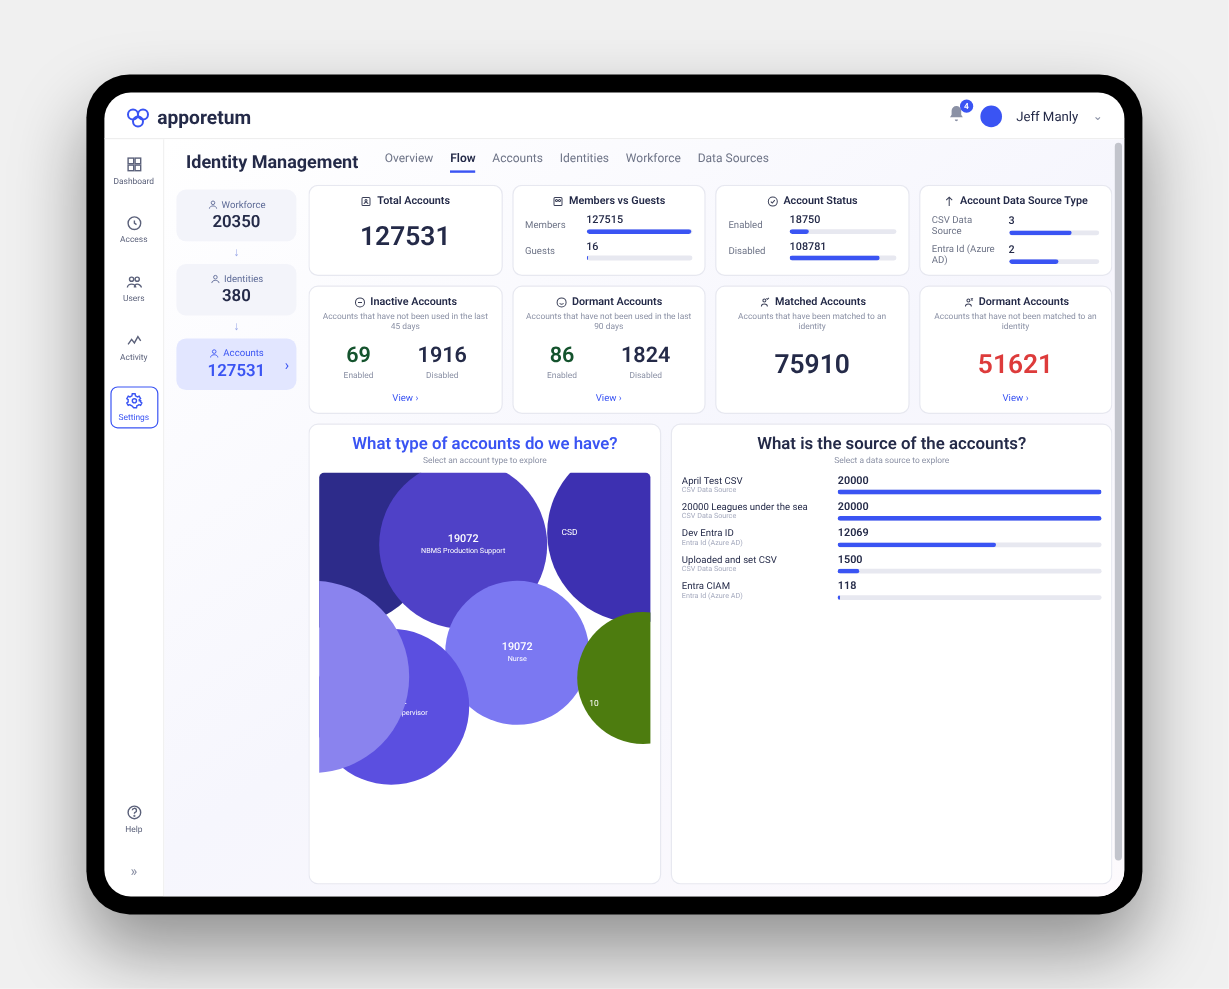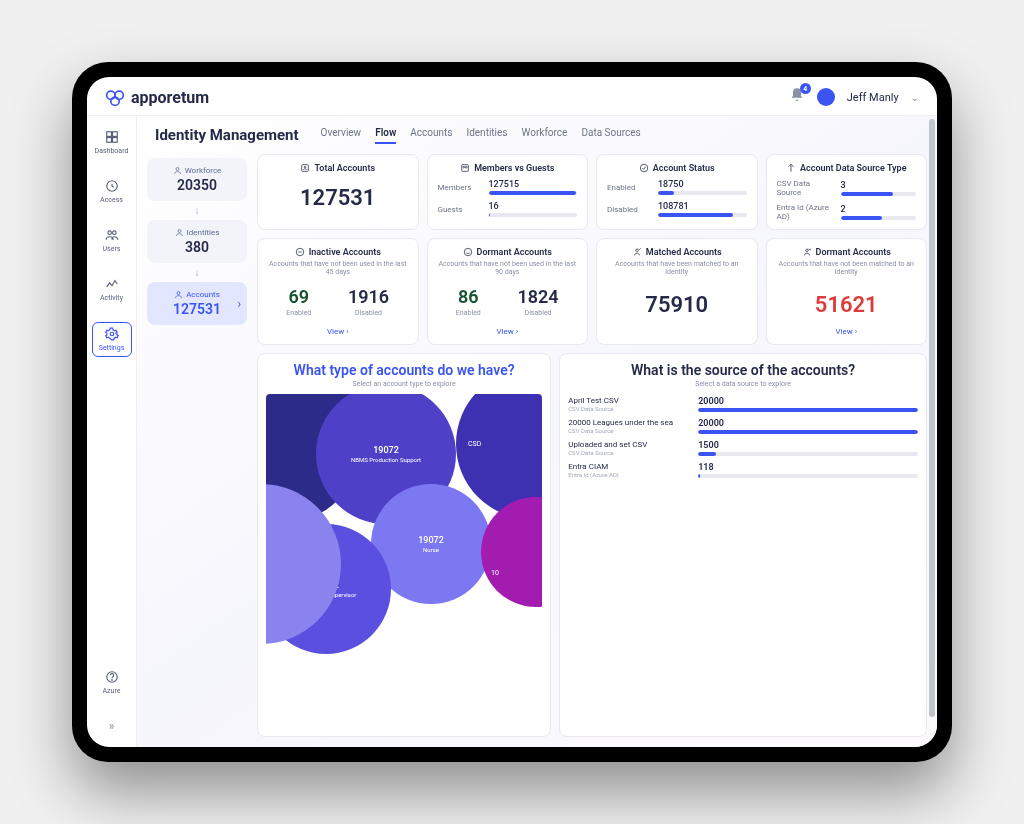--- a/index.html
+++ b/index.html
@@ -436,21 +436,21 @@
             </svg>
           <span class="side-label">Settings</span>
         </div>
         <div class="side-spacer"></div>
         <div class="side-item">
           <svg viewBox="0 0 24 24" fill="none" stroke="currentColor" stroke-width="2">
               <circle cx="12" cy="12" r="9"></circle>
               <path d="M9 9a3 3 0 1 1 4 3c-1 .5-1 1-1 2"></path>
               <circle cx="12" cy="17" r="0.5" fill="currentColor"></circle>
             </svg>
-          <span class="side-label">Azure</span>
+          <span class="side-label">Help</span>
         </div>
         <div class="side-item">
           <span style="font-size:12px;color:#8b91a5">»</span>
         </div>
       </div>
 
       <div class="content-area">
         <div class="page-head">
           <div class="page-title">Identity Management</div>
           <div class="tabs">
@@ -689,21 +689,21 @@
                     <div class="bl">Nurse</div>
                   </div>
                   <div class="bubble" style="background:#5b4fe0;width:130px;height:130px;left:-5px;top:130px;">
                     <div class="bv">19072</div>
                     <div class="bl">Distribution Supervisor</div>
                   </div>
                   <div class="bubble" style="background:#8a83ee;width:160px;height:160px;left:-85px;top:90px;"></div>
                   <div class="bubble" style="background:#3d30b1;width:150px;height:150px;left:190px;top:-25px;">
                     <div class="bl" style="font-size:7px;position:absolute;left:12px;top:70px">CSD</div>
                   </div>
-                  <div class="bubble" style="background:#a21caf;width:110px;height:110px;left:215px;top:103px;">
+                  <div class="bubble" style="background:#4d7c0f;width:110px;height:110px;left:215px;top:116px;">
                     <div class="bl" style="position:absolute;left:10px;bottom:30px;font-size:7px">10</div>
                   </div>
                 </div>
               </div>
 
               <div class="chart-card">
                 <div class="chart-title">What is the source of the accounts?</div>
                 <div class="chart-sub">Select a data source to explore</div>
                 <div class="src-rows" id="src-rows">
                     <div class="src-row">
@@ -725,20 +725,32 @@
                       </div>
                       <div class="src-right">
                         <div class="src-val">20000</div>
                         <div class="pbar">
                           <div class="pbar-fill" style="width:100%"></div>
                         </div>
                       </div>
                     </div>
                     <div class="src-row">
                       <div class="src-left">
+                        <div class="src-name">Dev Entra ID</div>
+                        <div class="src-type">Entra Id (Azure AD)</div>
+                      </div>
+                      <div class="src-right">
+                        <div class="src-val">12069</div>
+                        <div class="pbar">
+                          <div class="pbar-fill" style="width:60%"></div>
+                        </div>
+                      </div>
+                    </div>
+                    <div class="src-row">
+                      <div class="src-left">
                         <div class="src-name">Uploaded and set CSV</div>
                         <div class="src-type">CSV Data Source</div>
                       </div>
                       <div class="src-right">
                         <div class="src-val">1500</div>
                         <div class="pbar">
                           <div class="pbar-fill" style="width:8%"></div>
                         </div>
                       </div>
                     </div>

